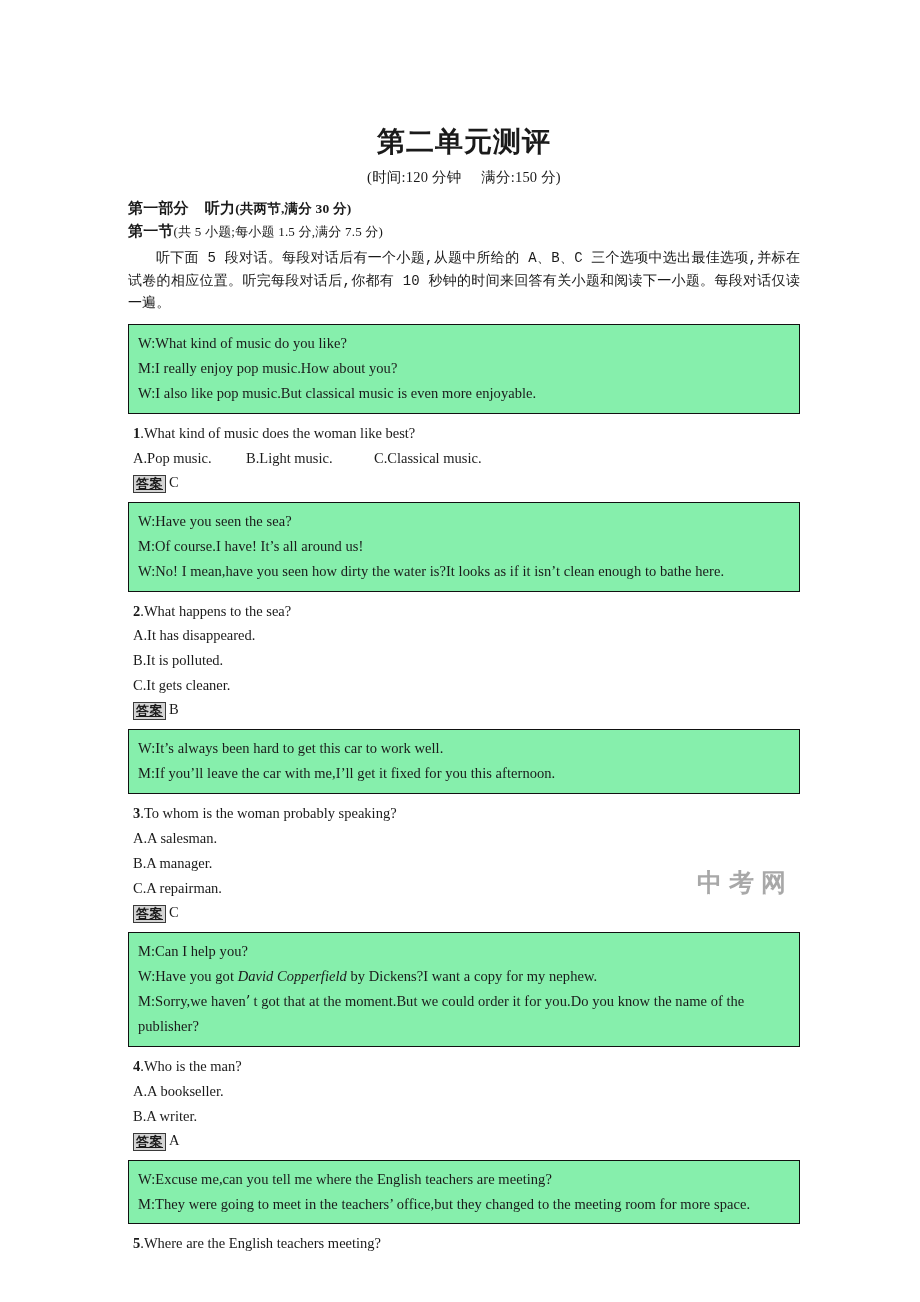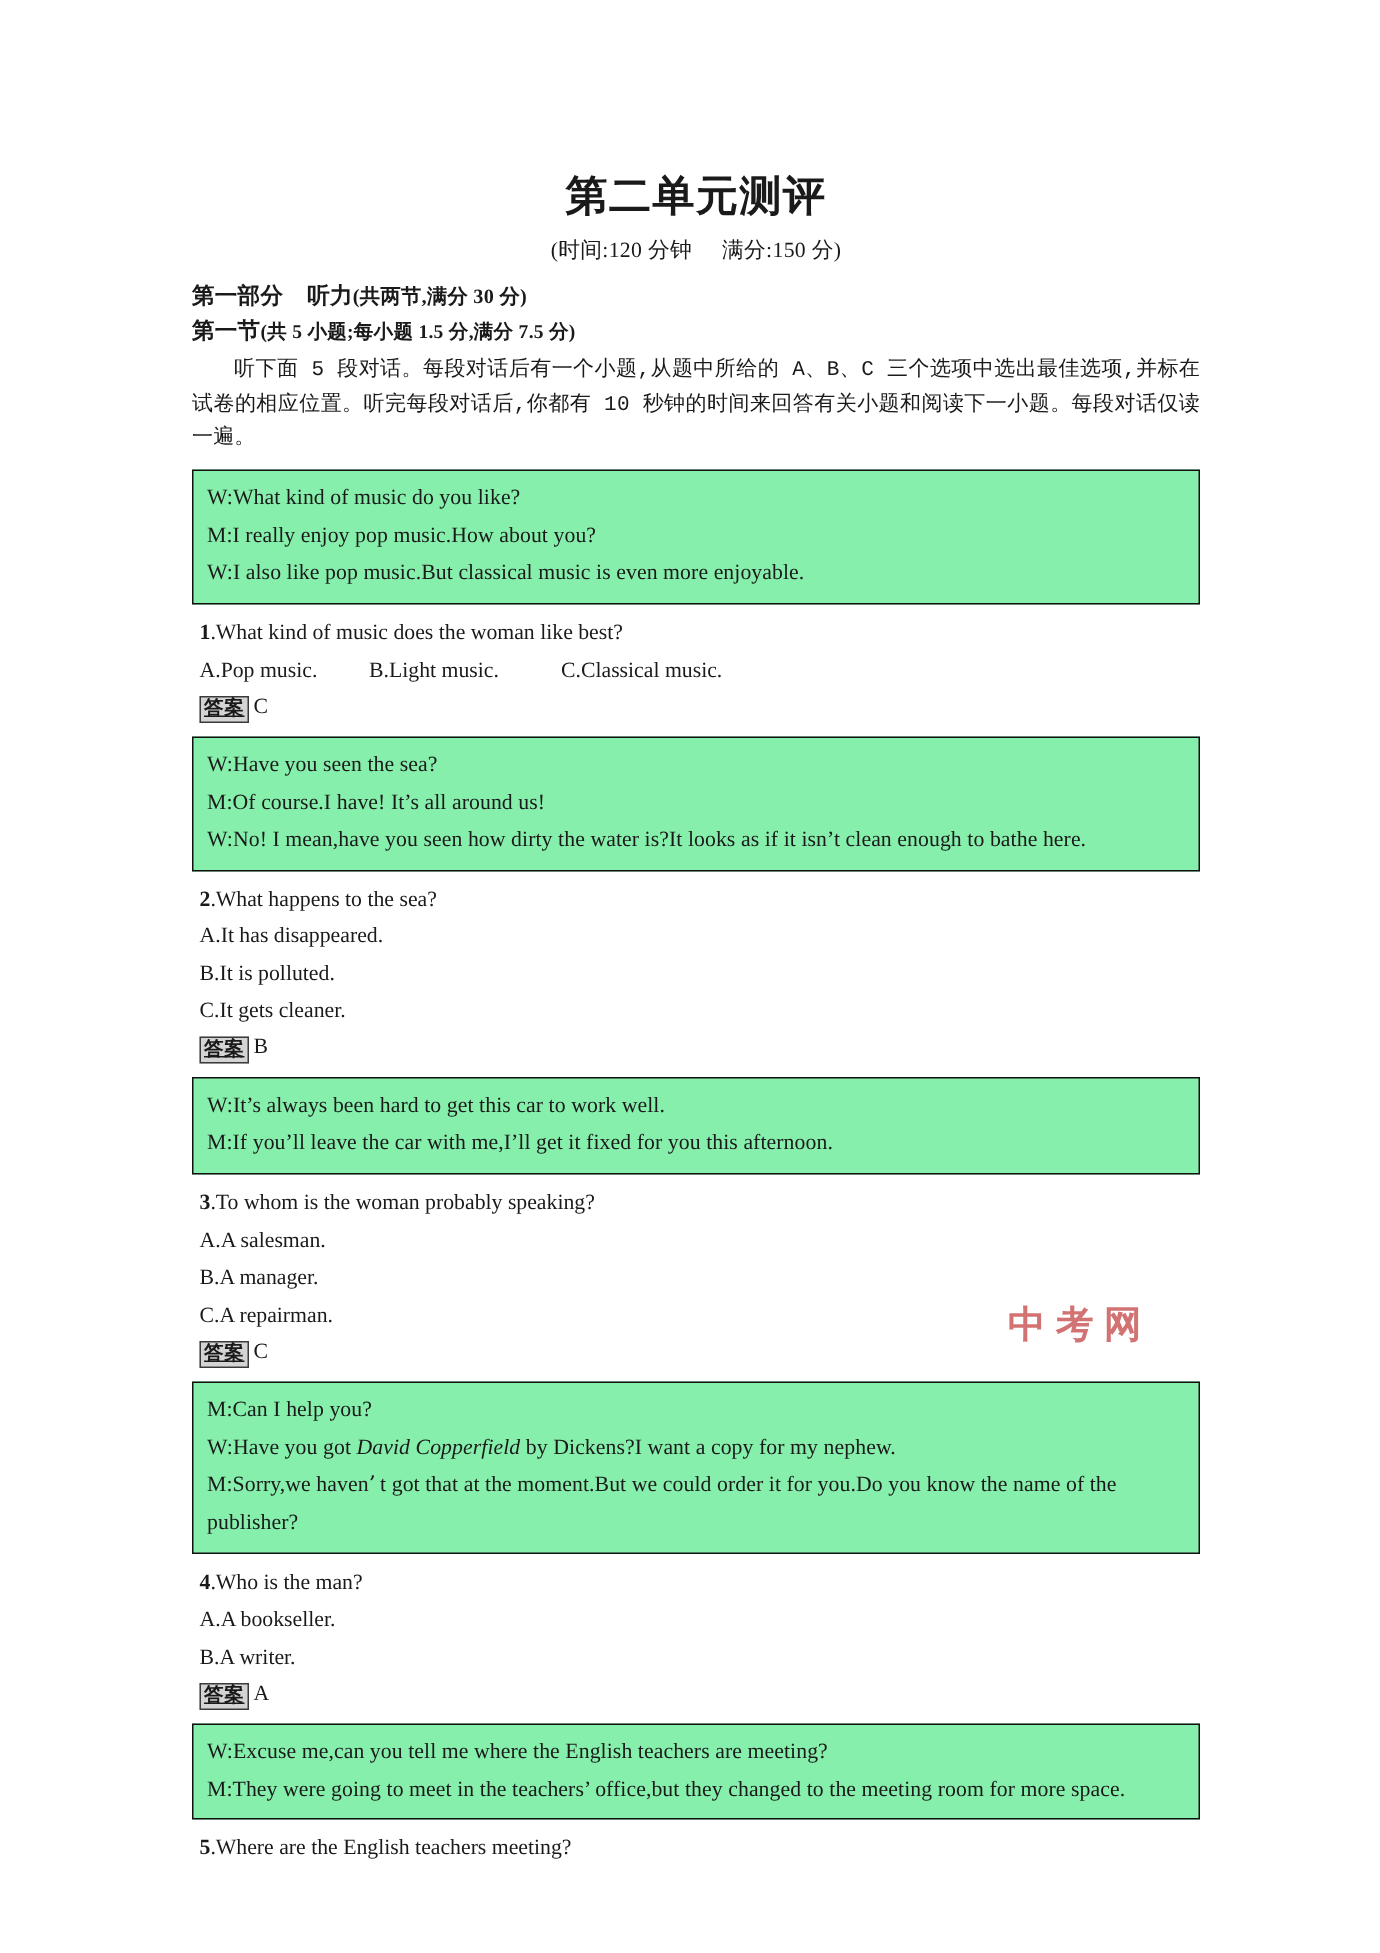--- a/index.html
+++ b/index.html
@@ -19,21 +19,21 @@
   .page {
     position: absolute;
     left: 0; top: 0;
     width: 920px;
     height: 1302px;
   }
 
   .content {
     position: absolute;
     left: 128px;
-    top: 1px;
+    top: 12px;
     width: 672px;
   }
 
   
   .doc-title {
     text-align: center;
     font-size: 28px;
     font-weight: bold;
     letter-spacing: 1px;
     margin: 0;
@@ -63,21 +63,21 @@
     font-weight: bold;
     font-size: 13.5px;
   }
   .subsection-head {
     margin: 0;
     padding-top: 4px;
     font-size: 15px;
     font-weight: bold;
     letter-spacing: 0.2px;
   }
-  .subsection-head .paren { font-size: 13px; font-weight: bold; }
+  .subsection-head .paren { font-size: 13px; font-weight: normal; }
 
   
   .directions {
     margin: 0;
     padding-top: 6px;
     font-size: 14px;
     line-height: 1.62;
     text-indent: 28px;
     text-align: justify;
     letter-spacing: 0.1px;
@@ -154,25 +154,25 @@
     text-decoration: underline;
   }
   .ans-letter {
     padding-left: 3px;
     font-size: 14.5px;
   }
 
   
   .watermark {
     position: absolute;
-    left: 672px;
+    left: 697px;
     top: 866px;
     font-size: 25px;
     letter-spacing: 7px;
-    color: #b91c1c;
+    color: #737373;
     opacity: 0.62;
     font-weight: bold;
     font-family: "DejaVu Sans", sans-serif;
     white-space: nowrap;
     z-index: 1;
     pointer-events: none;
   }
 </style>
 </head>
 <body>

